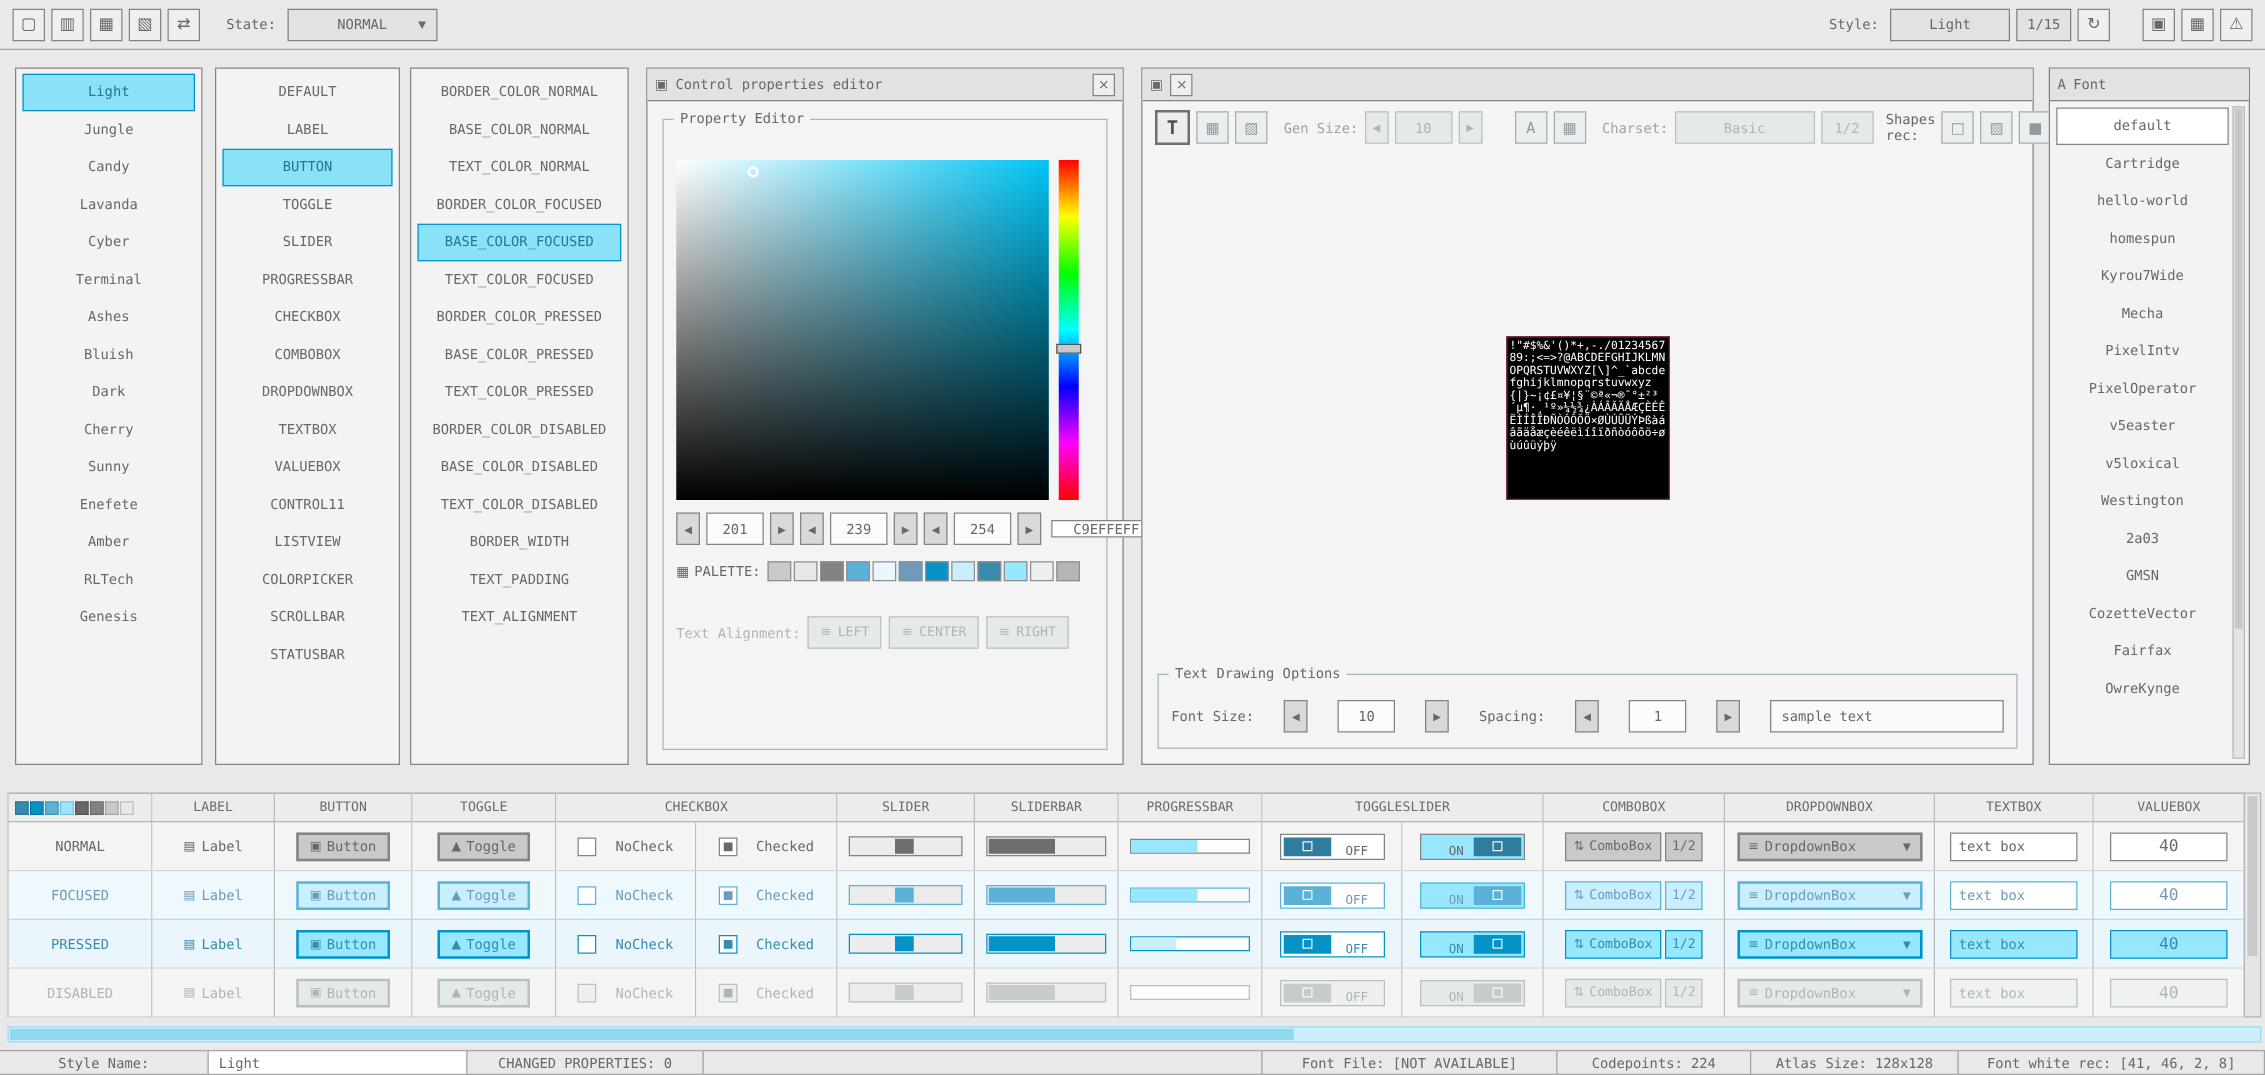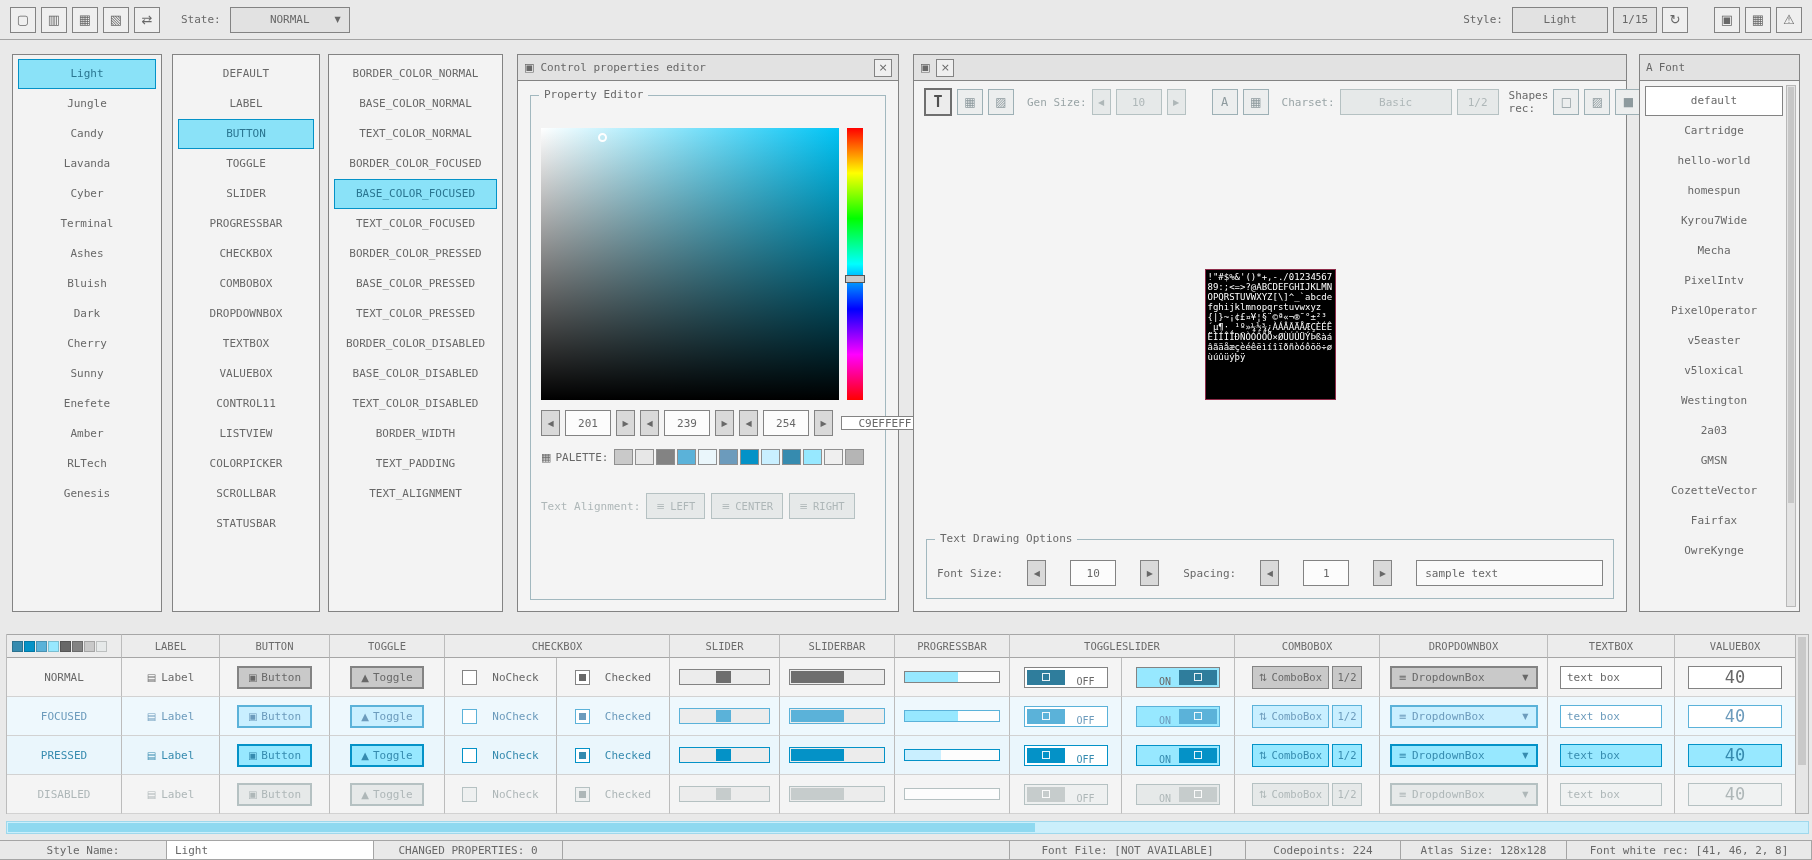--- a/index.html
+++ b/index.html
@@ -107,21 +107,21 @@
   .tslider .knob::after{content:"";position:absolute;left:50%;top:50%;width:6px;height:6px;margin:-4px 0 0 -4px;border:1px solid rgba(255,255,255,.9)}
   .tslider.off{justify-content:flex-end;padding-right:12px}
   .tslider.on{justify-content:flex-start;padding-left:22px}
   .combo{display:inline-flex;gap:3px;align-items:center}
   .combo-main{display:inline-flex;gap:4px;align-items:center;justify-content:center;height:23px;padding:0 6px;border:1px solid var(--bd);background:var(--base);color:var(--txt);font-size:10.5px}
   .combo-side{height:23px;min-width:30px;display:inline-flex;align-items:center;justify-content:center;border:1px solid var(--bd);background:var(--base);color:var(--txt);font-size:10.5px}
   .dd{width:148px;justify-content:space-between;padding:0 7px}
   .ddl{display:inline-flex;gap:5px;align-items:center}
   .arrow{font-size:8px}
   .tbox{width:102px;height:23px;border:1px solid var(--bd);background:var(--tbg);color:var(--txt);font-size:11px;display:flex;align-items:center;padding:0 6px}
-  .vbox{width:94px;height:23px;border:1px solid var(--bd);background:var(--tbg);color:var(--txt);font-size:17px;display:flex;align-items:center;justify-content:center}
+  .vbox{width:94px;height:23px;border:1px solid var(--bd);background:var(--tbg);color:var(--txt);font-size:13px;display:flex;align-items:center;justify-content:center}
   .vscroll{width:14px;height:180px;border:1px solid #b3b3b3;background:#e6e6e6;position:relative}
   .vscroll .thumb{position:absolute;left:2px;right:2px;top:2px;height:72%;background:#c9c9c9}
   
   #hscroll{position:absolute;top:821px;left:6px;width:1803px;height:13px;background:#cbeffb;border:1px solid #9fd8ec}
   #hscroll .thumb{position:absolute;left:1px;top:1px;bottom:1px;width:57%;background:#8fd9f0}
   #statusbar{position:absolute;left:0;top:840px;width:1812px;height:20px;display:flex;background:#e9e9e9}
   .stseg{border:1px solid #a5a5a5;margin-left:-1px;display:flex;align-items:center;justify-content:center;font-size:11px;height:20px;color:#686868;background:#e9e9e9;white-space:nowrap;overflow:hidden}
   .stinput{background:#fff;justify-content:flex-start;padding:0 8px}
   .w1{width:168px}.w2{width:208px}.w3{width:190px}.w4{width:237px}.w5{width:156px}.w6{width:167px}.w7{width:246px}
   .stspacer{flex:1;border:1px solid #a5a5a5;margin-left:-1px;background:#e9e9e9}

